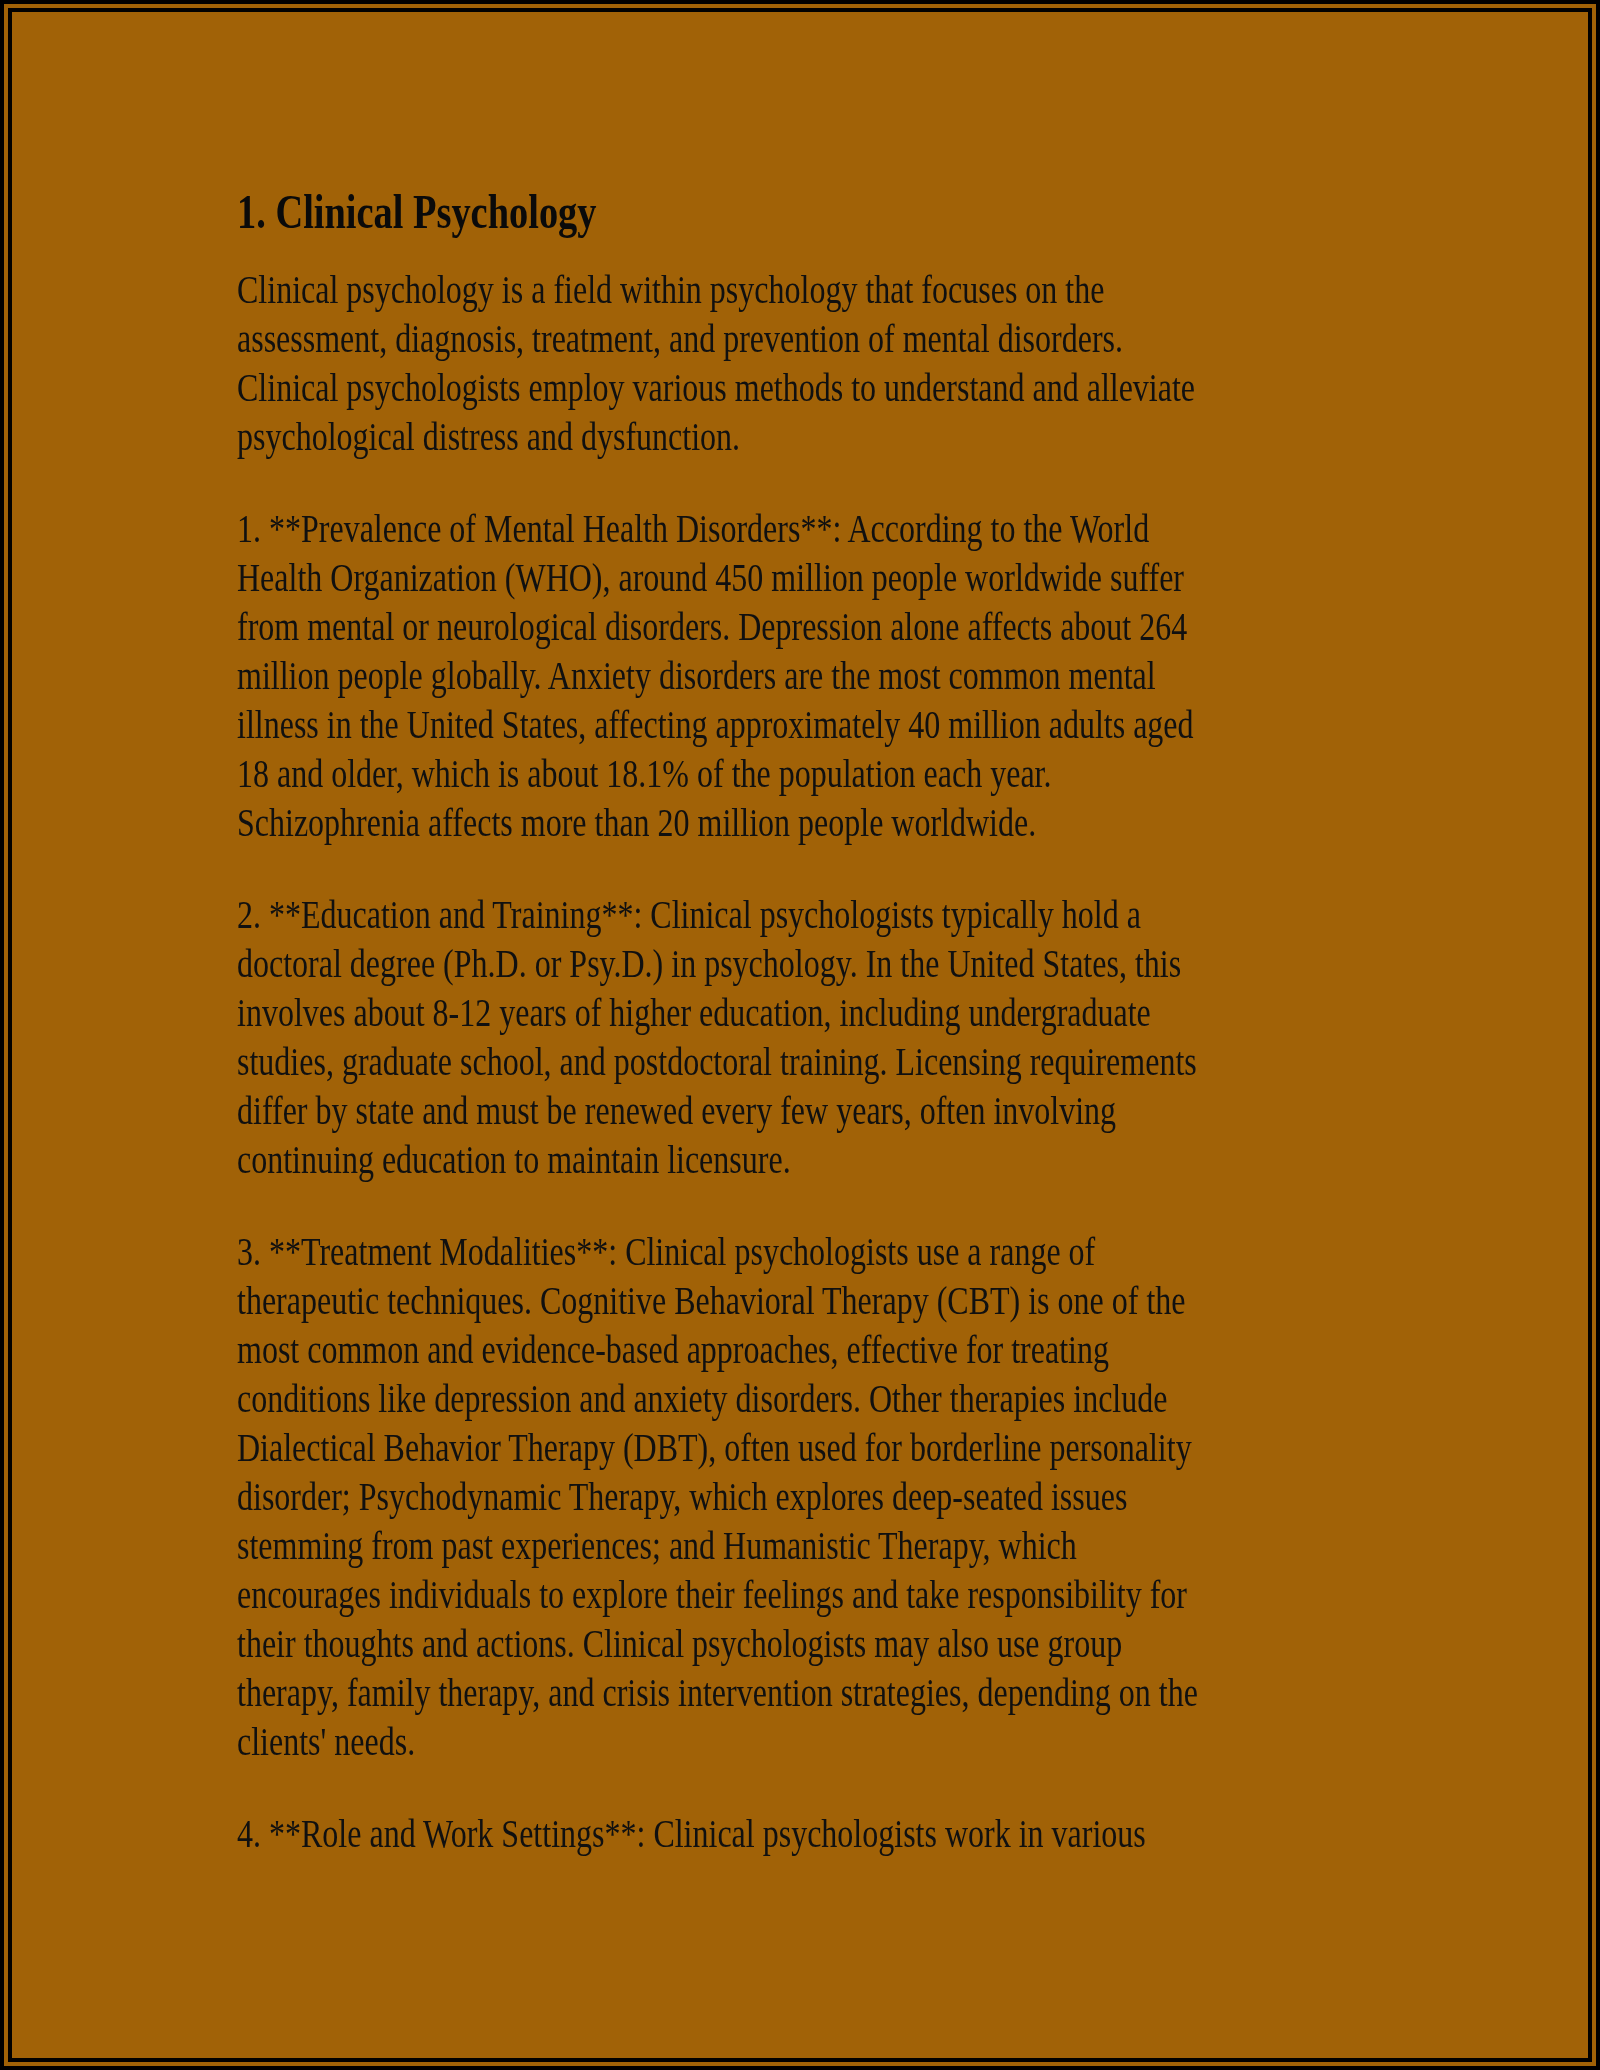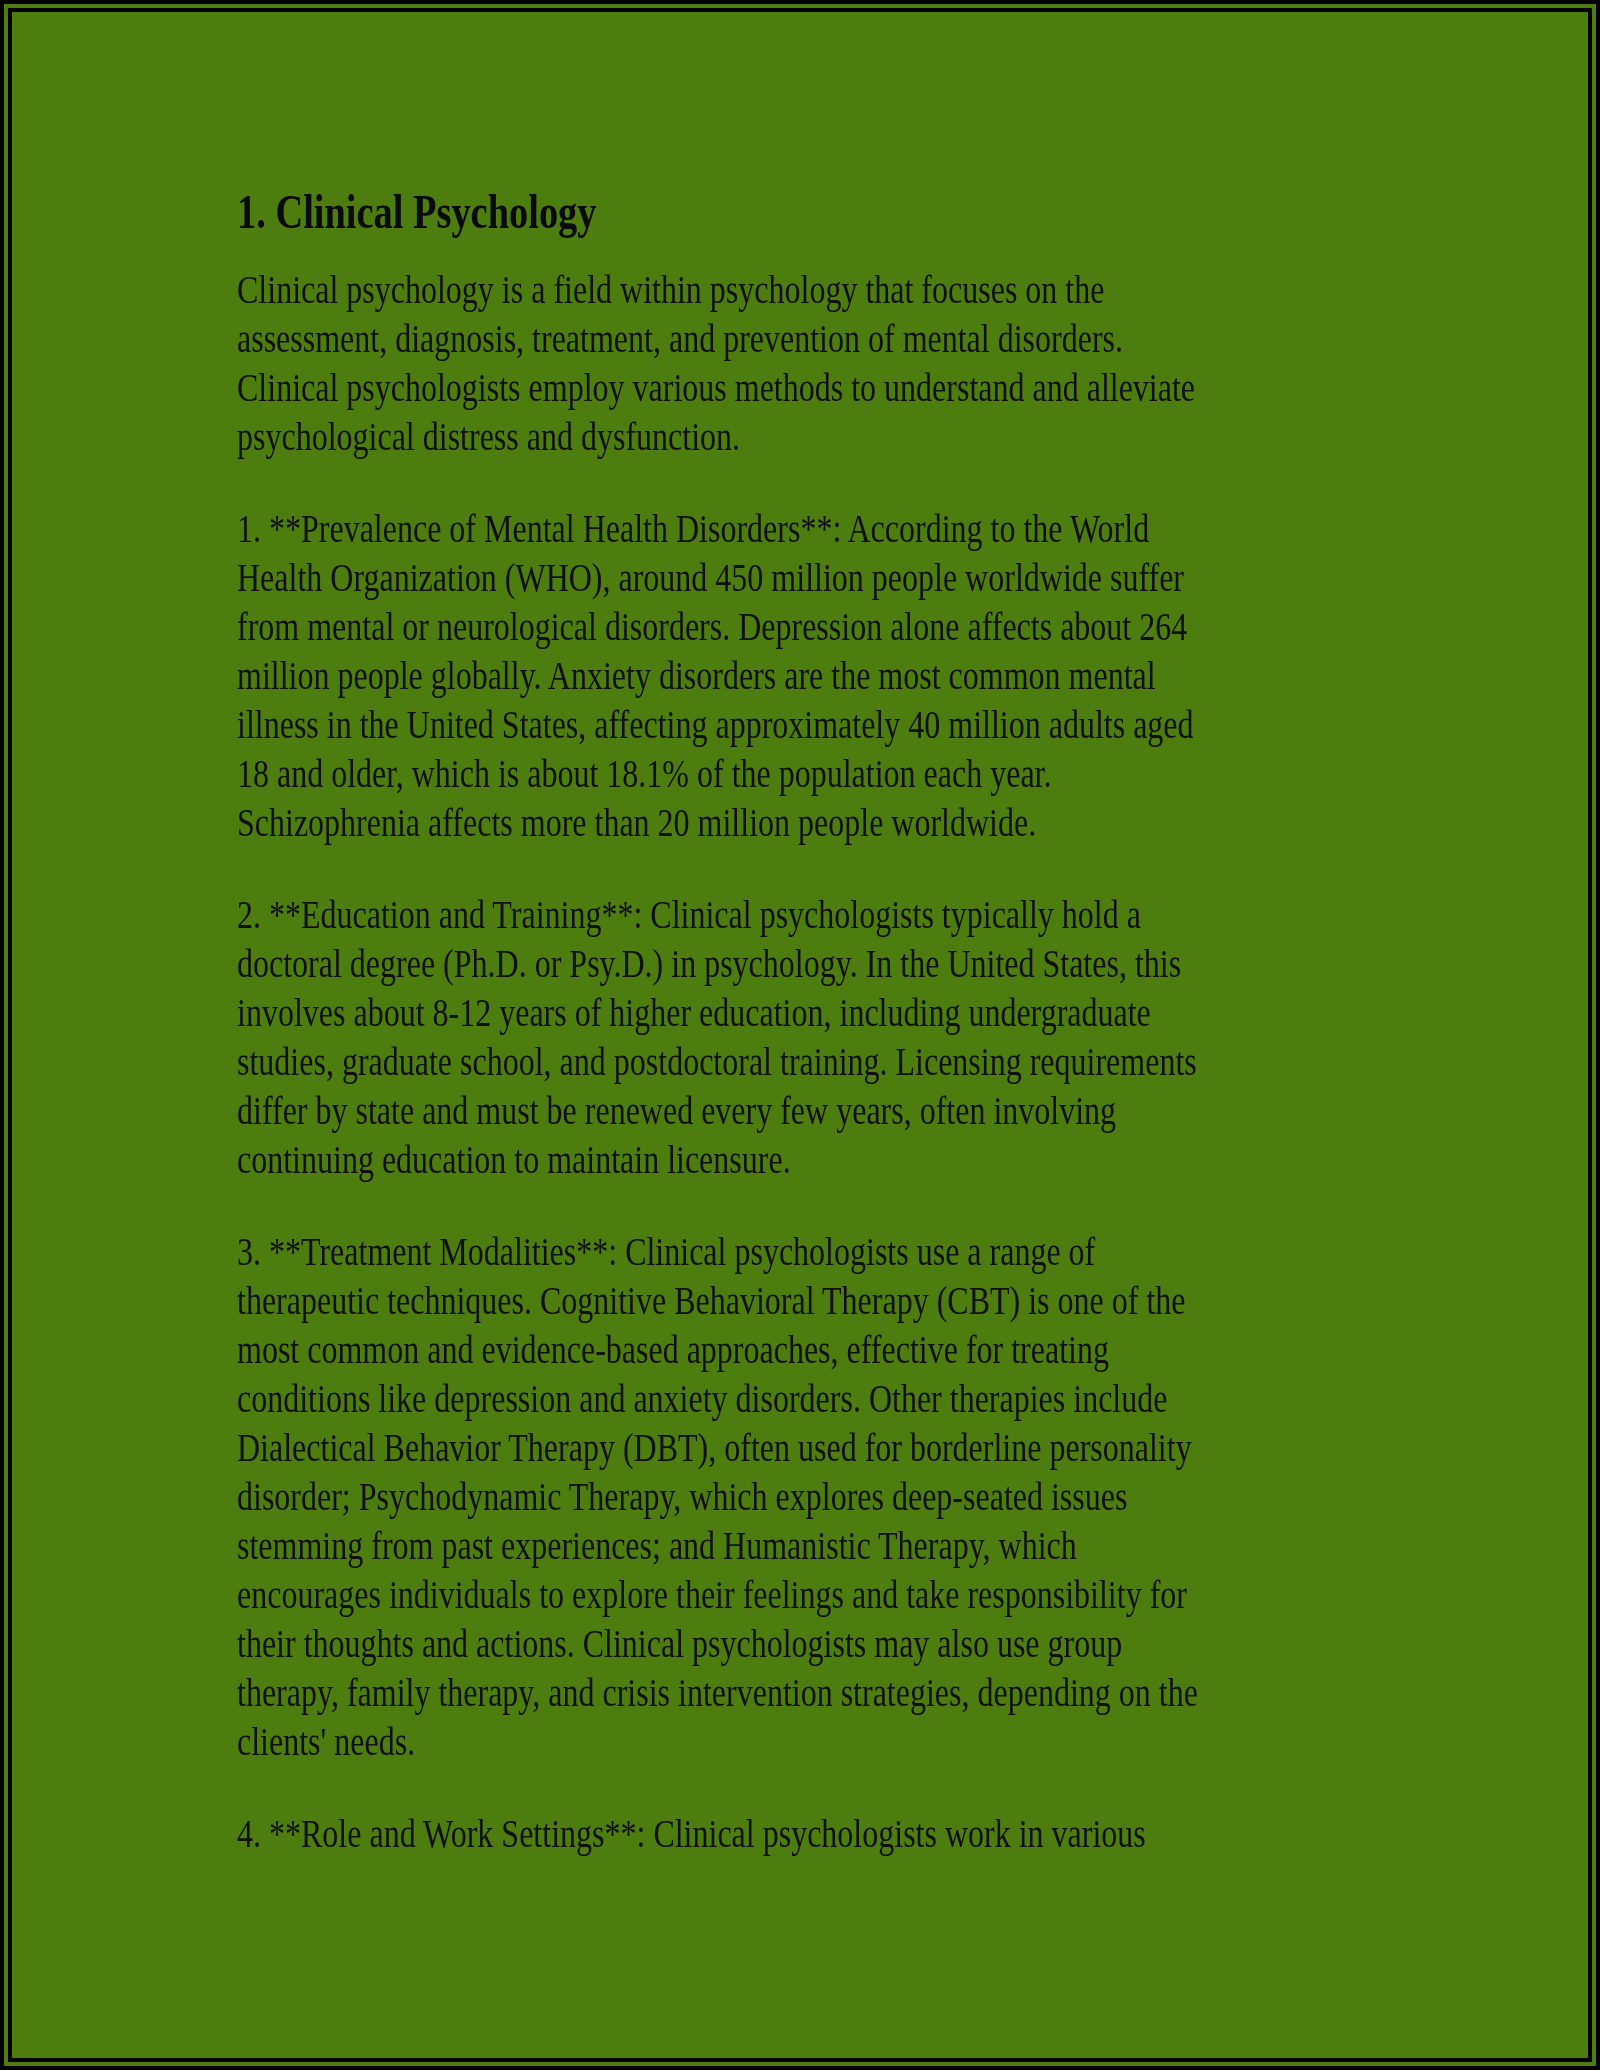--- a/index.html
+++ b/index.html
@@ -5,21 +5,21 @@
   html, body {
     margin: 0;
     padding: 0;
     background: #ffffff;
   }
   .page {
     position: relative;
     width: 1600px;
     height: 2070px;
     box-sizing: border-box;
-    background: #4d7c0f;
+    background: #a16207;
     border: 4px solid #000000;
     padding: 4px;
   }
   .page-inner {
     box-sizing: border-box;
     width: 100%;
     height: 100%;
     border: 4px solid #000000;
     padding: 174px 20px 20px 225px;
     overflow: hidden;

